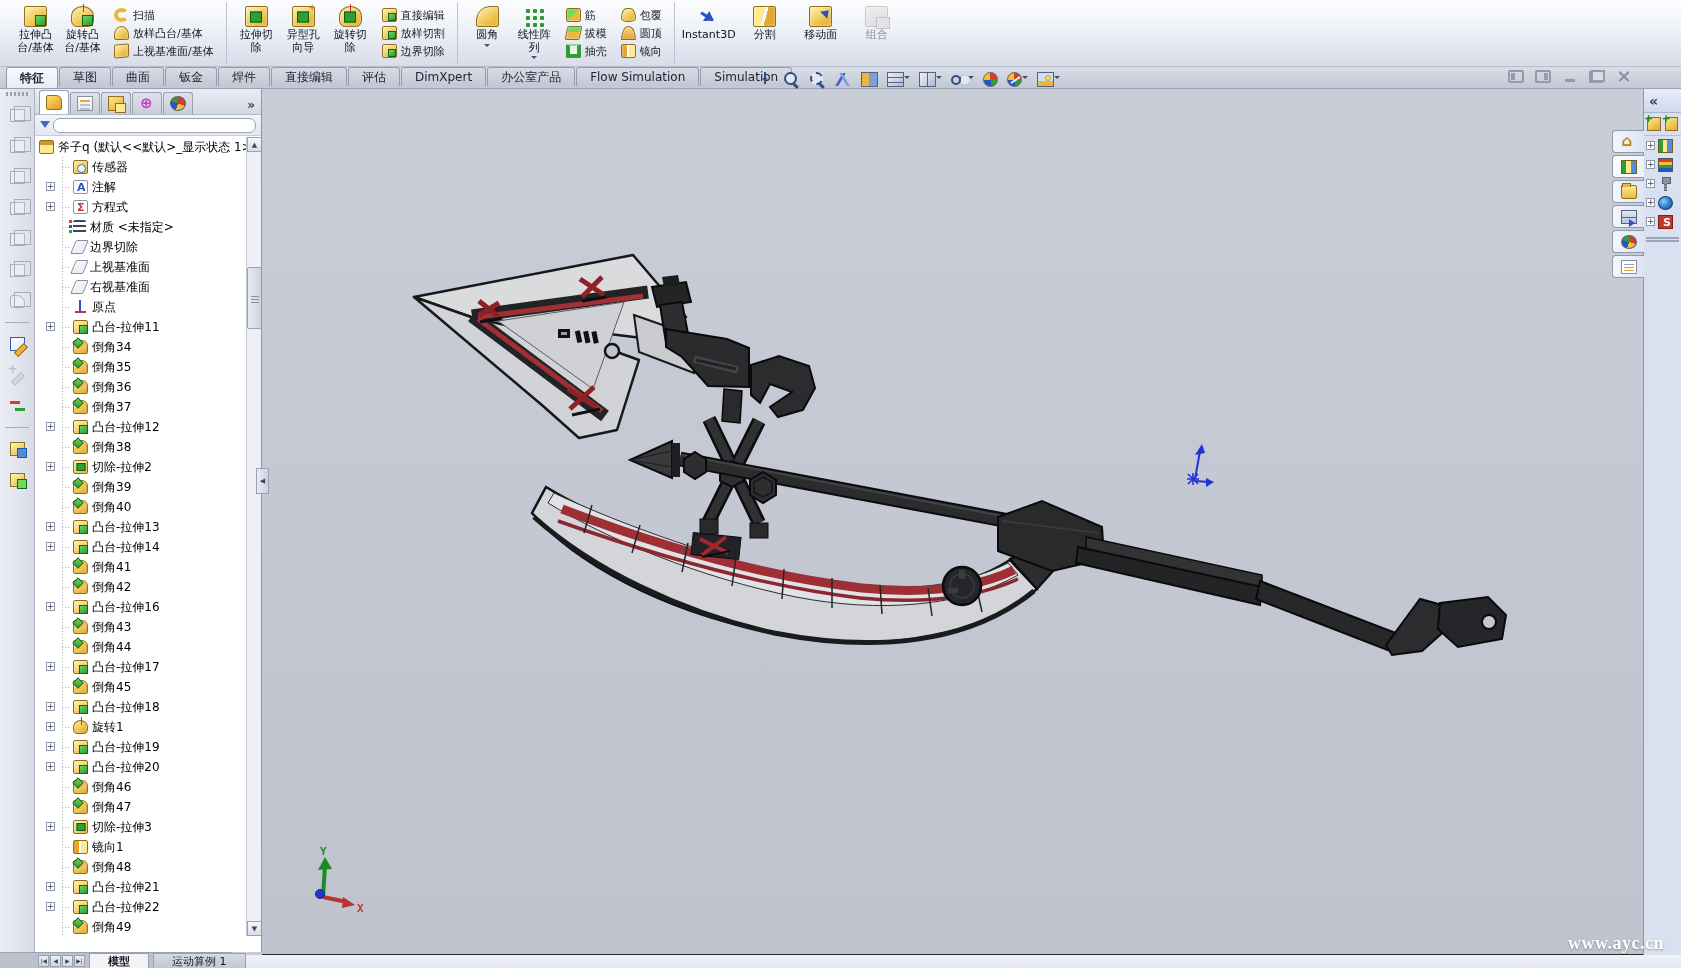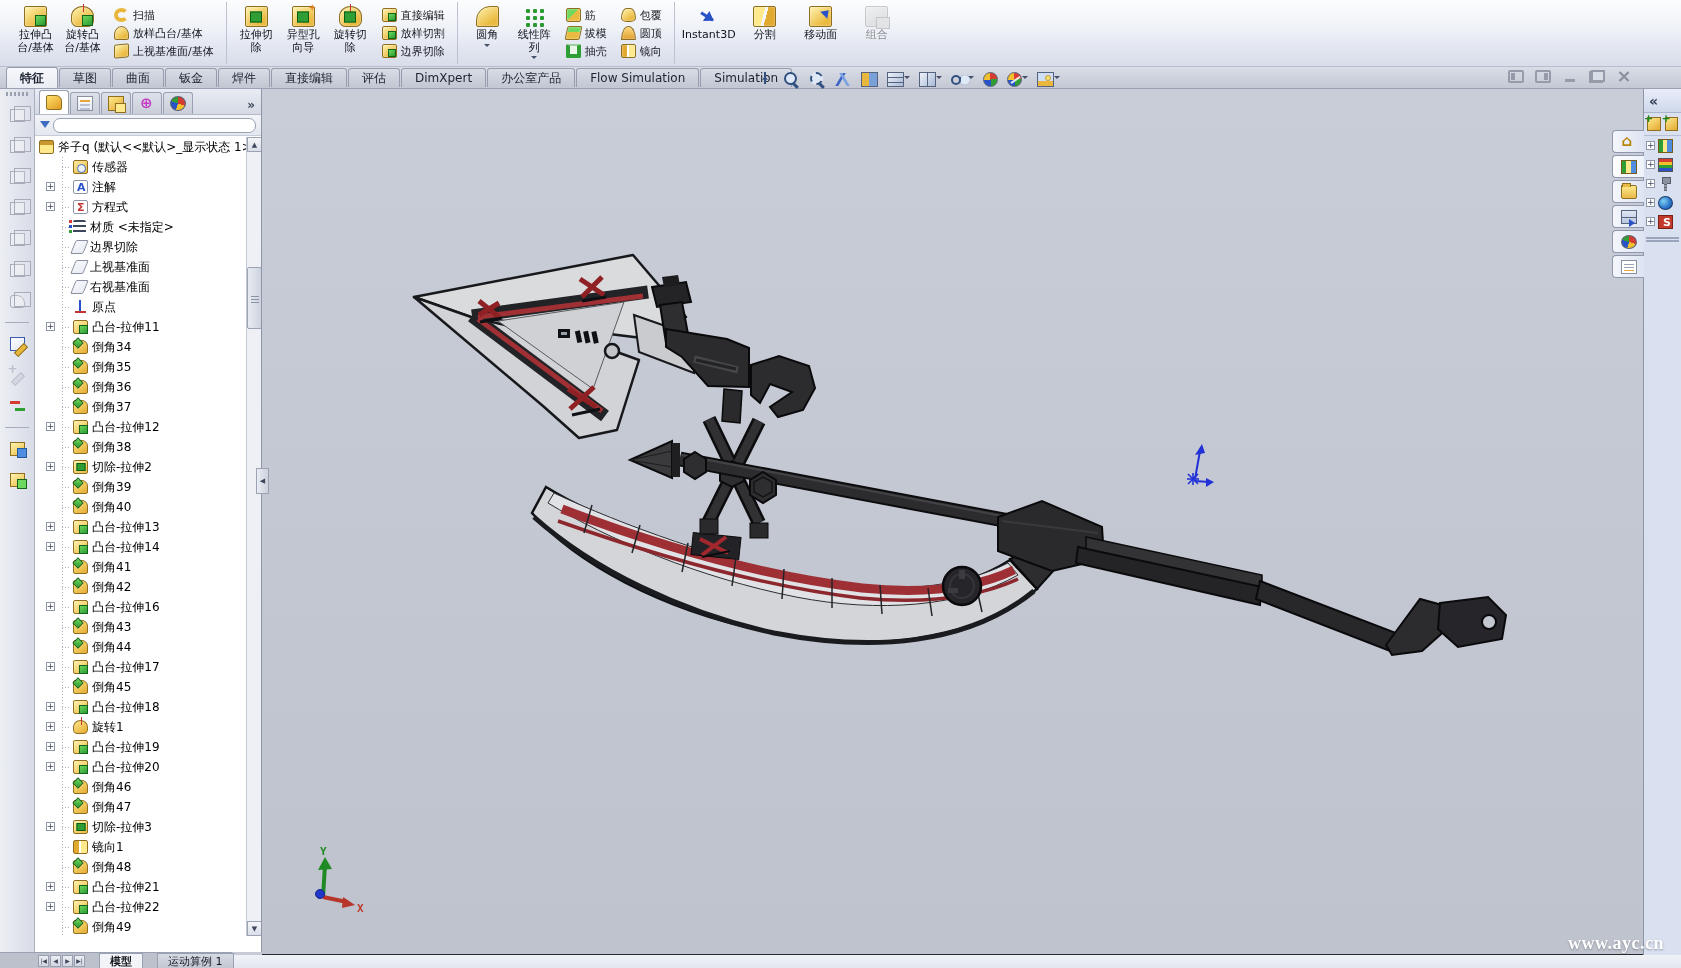--- a/index.html
+++ b/index.html
@@ -200,21 +200,21 @@
   .i-view-palette .tt::before{content:"";position:absolute;left:0;top:6px;width:14px;height:1px;background:#55637f}
   .i-view-palette .tt::after{content:"";position:absolute;right:-3px;bottom:-4px;border:4px solid transparent;border-left:6px solid #2a52c8}
   .i-appearances .tt{border-radius:50%;background:conic-gradient(#d63c32 0 30%,#f2c12e 30% 55%,#2a52c8 55% 80%,#2f9e35 80%);border:1px solid #5a6272}
   .i-custom-properties .tt{background:#fff;border:1px solid #8a90a0}
   .i-custom-properties .tt::after{content:"";position:absolute;left:2px;top:3px;width:10px;height:1px;background:#9aa2b4;box-shadow:0 3px #9aa2b4,0 6px #e8a63c}
 
   
   .bottombar{position:absolute;left:0;top:952px;width:232px;height:16px;background:#bcc1cc;display:flex;align-items:center;z-index:8;border-top:1px solid #9aa1b2}
   .navbtns{display:flex;gap:1px;margin-left:38px}
   .nav{width:11px;height:12px;background:linear-gradient(180deg,#eceef3,#d2d6e0);border:1px solid #98a0b2;font-size:6px;display:flex;align-items:center;justify-content:center;color:#3c465c}
-  .btab{height:15px;display:flex;align-items:center;padding:0 10px;font-size:11px;border:1px solid #98a0b2;border-bottom:none;background:linear-gradient(180deg,#d6dae3,#c2c7d2);margin-left:14px;white-space:nowrap}
+  .btab{height:15px;display:flex;align-items:center;padding:0 18px;font-size:11px;border:1px solid #98a0b2;border-bottom:none;background:linear-gradient(180deg,#d6dae3,#c2c7d2);margin-left:4px;white-space:nowrap}
   .btab.i-active{background:#f2f4f8;font-weight:bold}
   .statusbar{position:absolute;left:232px;top:955px;width:1449px;height:13px;background:linear-gradient(180deg,#f0f2f7,#e2e6ef);z-index:7}
 </style>
 </head>
 <body>
 
 <div class="ribbon">
   <div class="rgroup">
     <div style="display:flex">
 
@@ -358,21 +358,21 @@
 
         <div class="rbtn big i-disabled" style="width:56px">
           <span class="icn ric g-gold i-combine"></span>
           <span class="lbl">组合</span>
         </div>
       </div>
   </div>
 </div>
 
 <div class="tabrow">
-  <div style="display:flex;align-items:center">
+  <div style="display:flex;align-items:flex-start">
 
       <div class="tab i-active">
         <span>特征</span>
       </div>
 
       <div class="tab">
         <span>草图</span>
       </div>
 
       <div class="tab">

